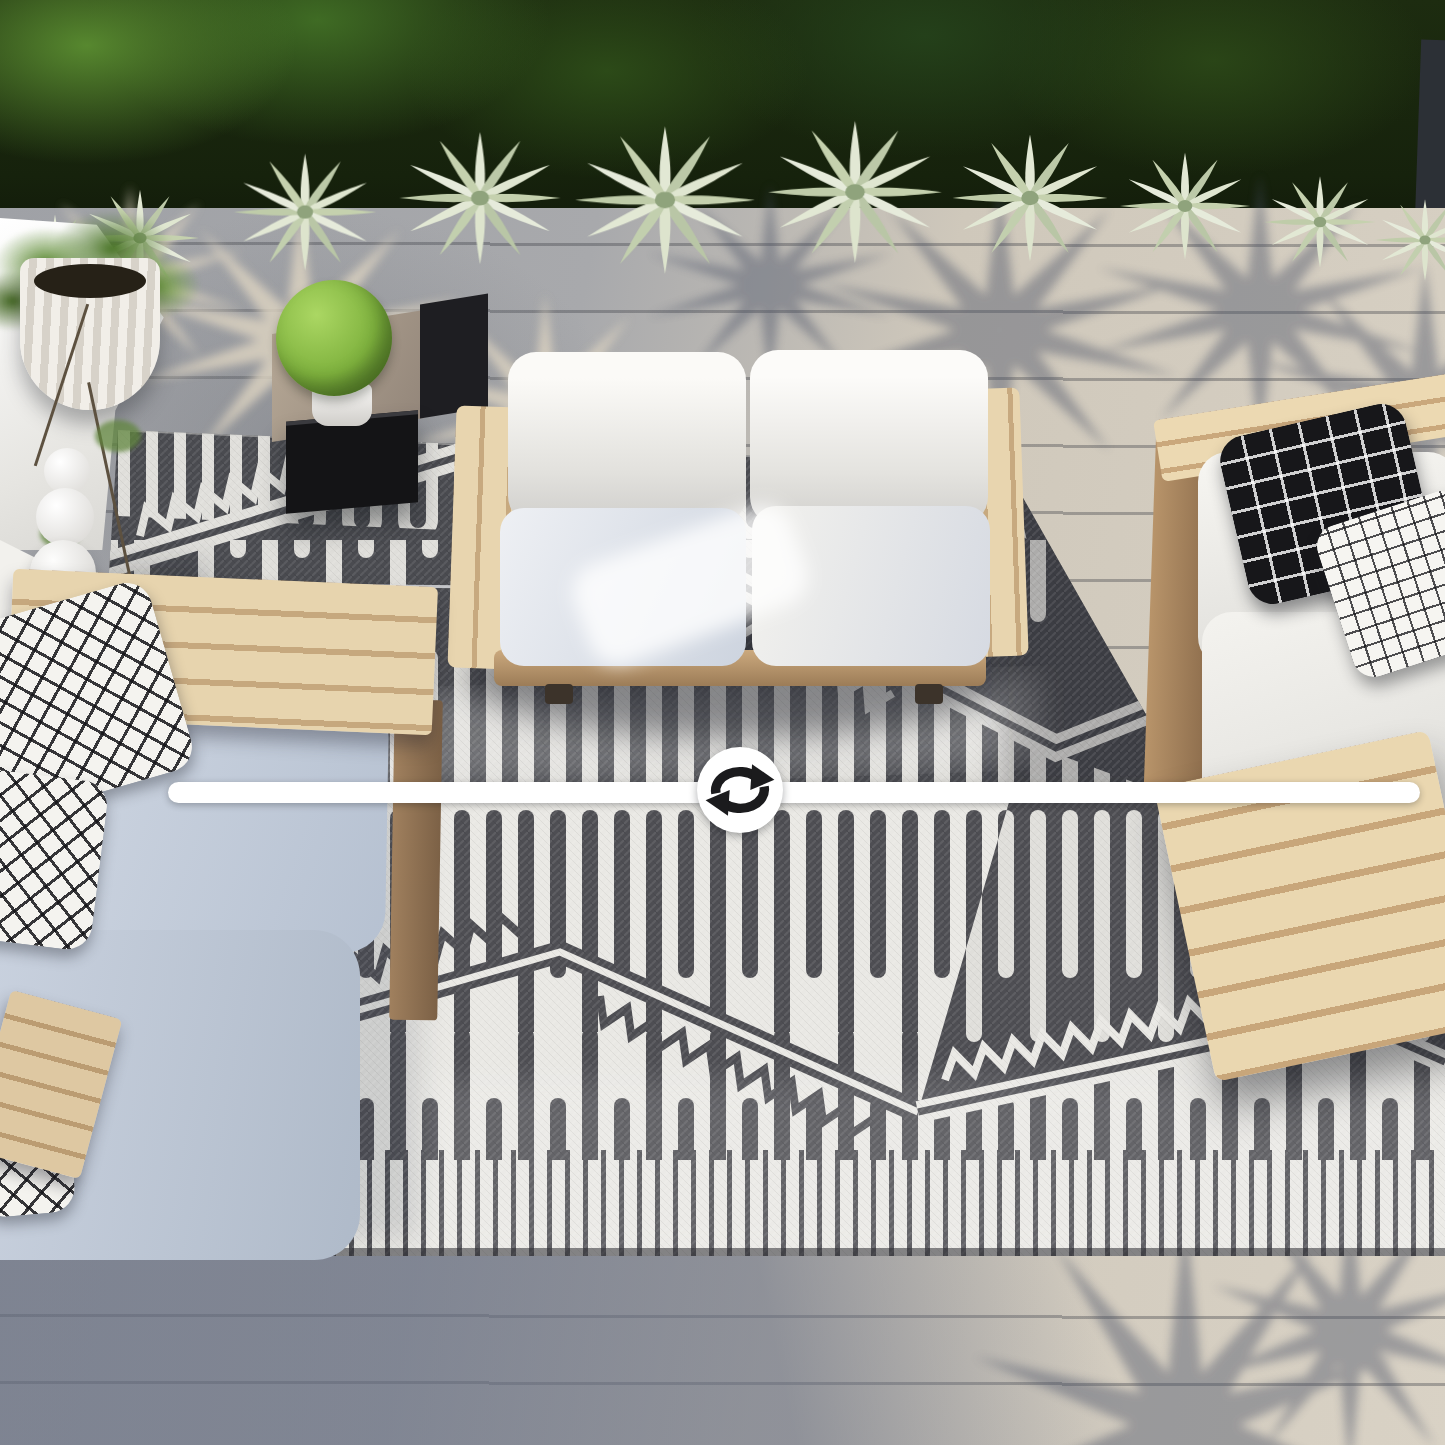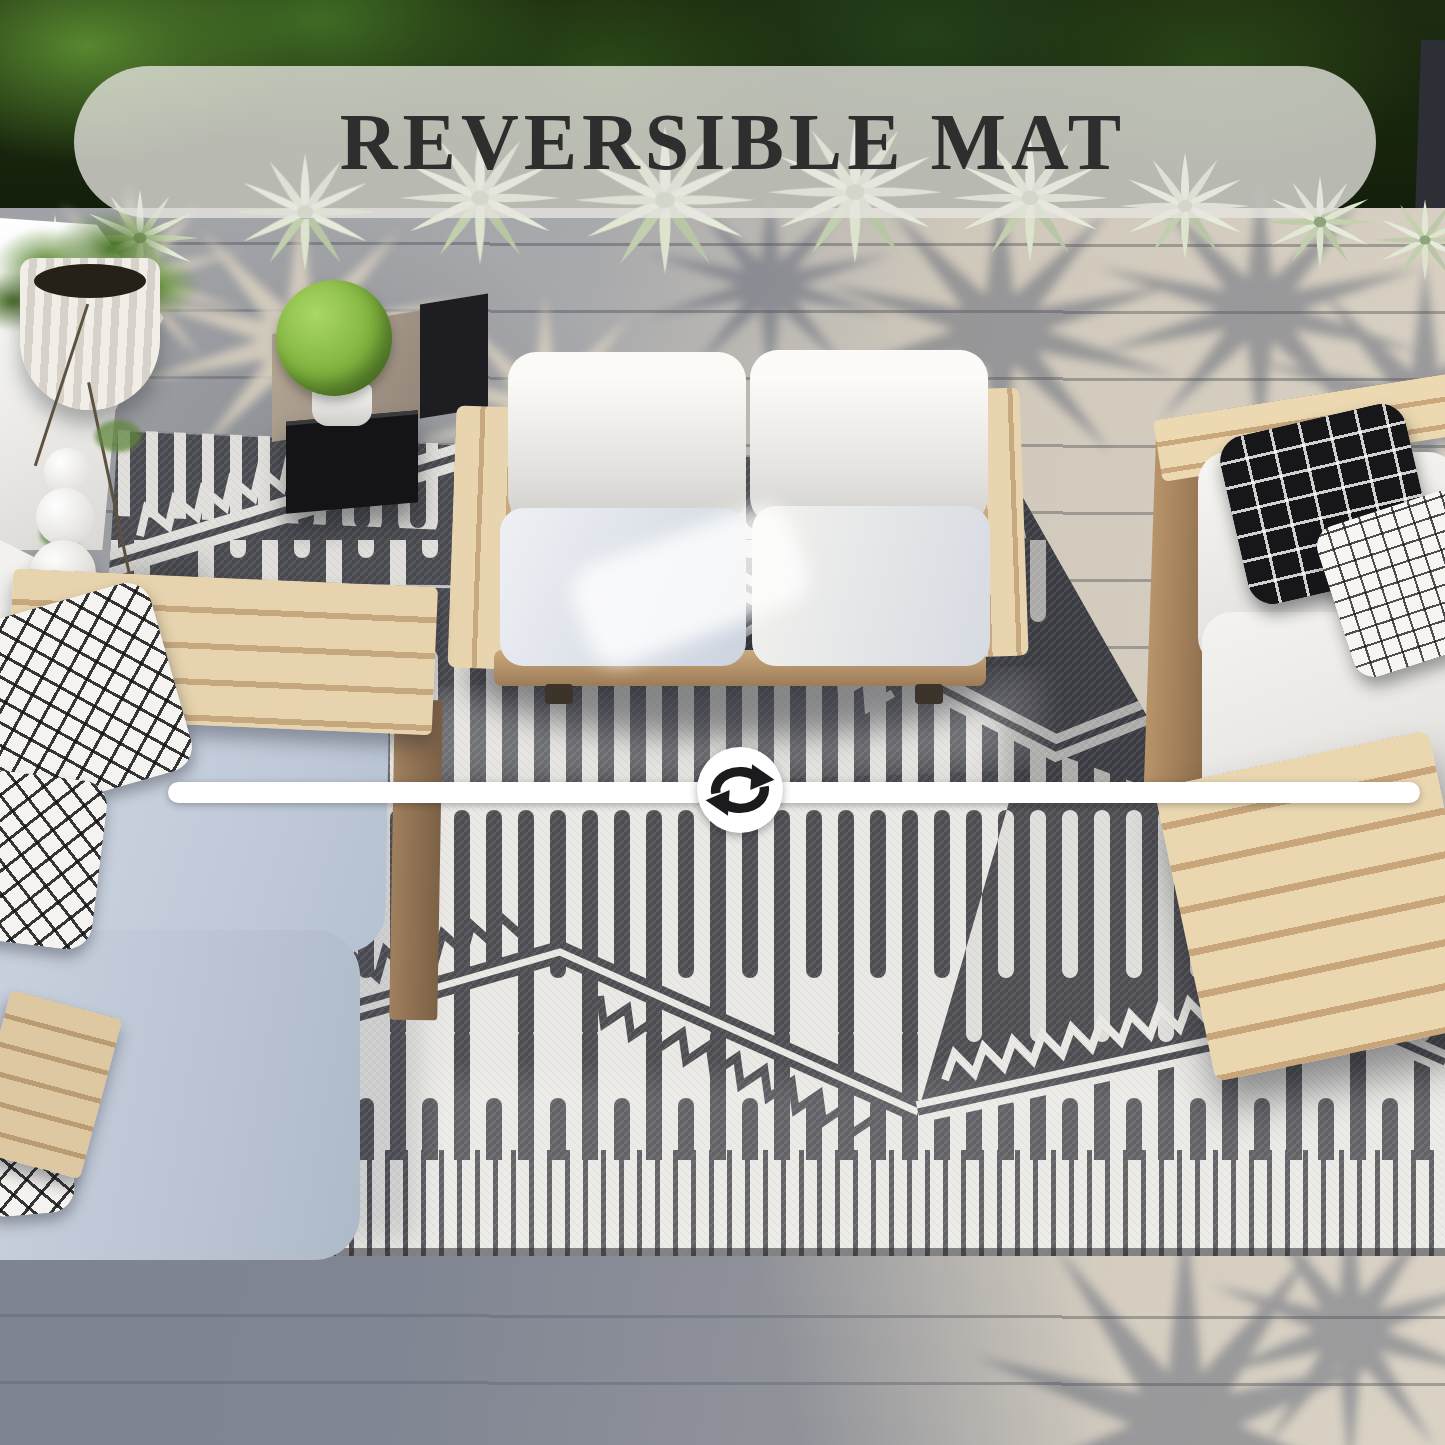--- a/index.html
+++ b/index.html
@@ -374,17 +374,14 @@
   <div class="divider-bar" style="z-index:8"></div>
   <div class="swap-circle" style="z-index:9">
     <svg viewBox="-50 -50 100 100">
       <path d="M-28,4 A28,22 0 0 1 18,-16" stroke="#1b1b1d" stroke-width="11" fill="none"></path>
       <polygon points="14,-30 40,-12 12,0" fill="#1b1b1d"></polygon>
       <path d="M28,-4 A28,22 0 0 1 -18,16" stroke="#1b1b1d" stroke-width="11" fill="none"></path>
       <polygon points="-14,30 -40,12 -12,0" fill="#1b1b1d"></polygon>
     </svg>
   </div>
 
-  <div class="banner" style="z-index:10">
-    <h1 class="banner-title">REVERSIBLE MAT</h1>
-  </div>
 
 </div>
 
 </body></html>

